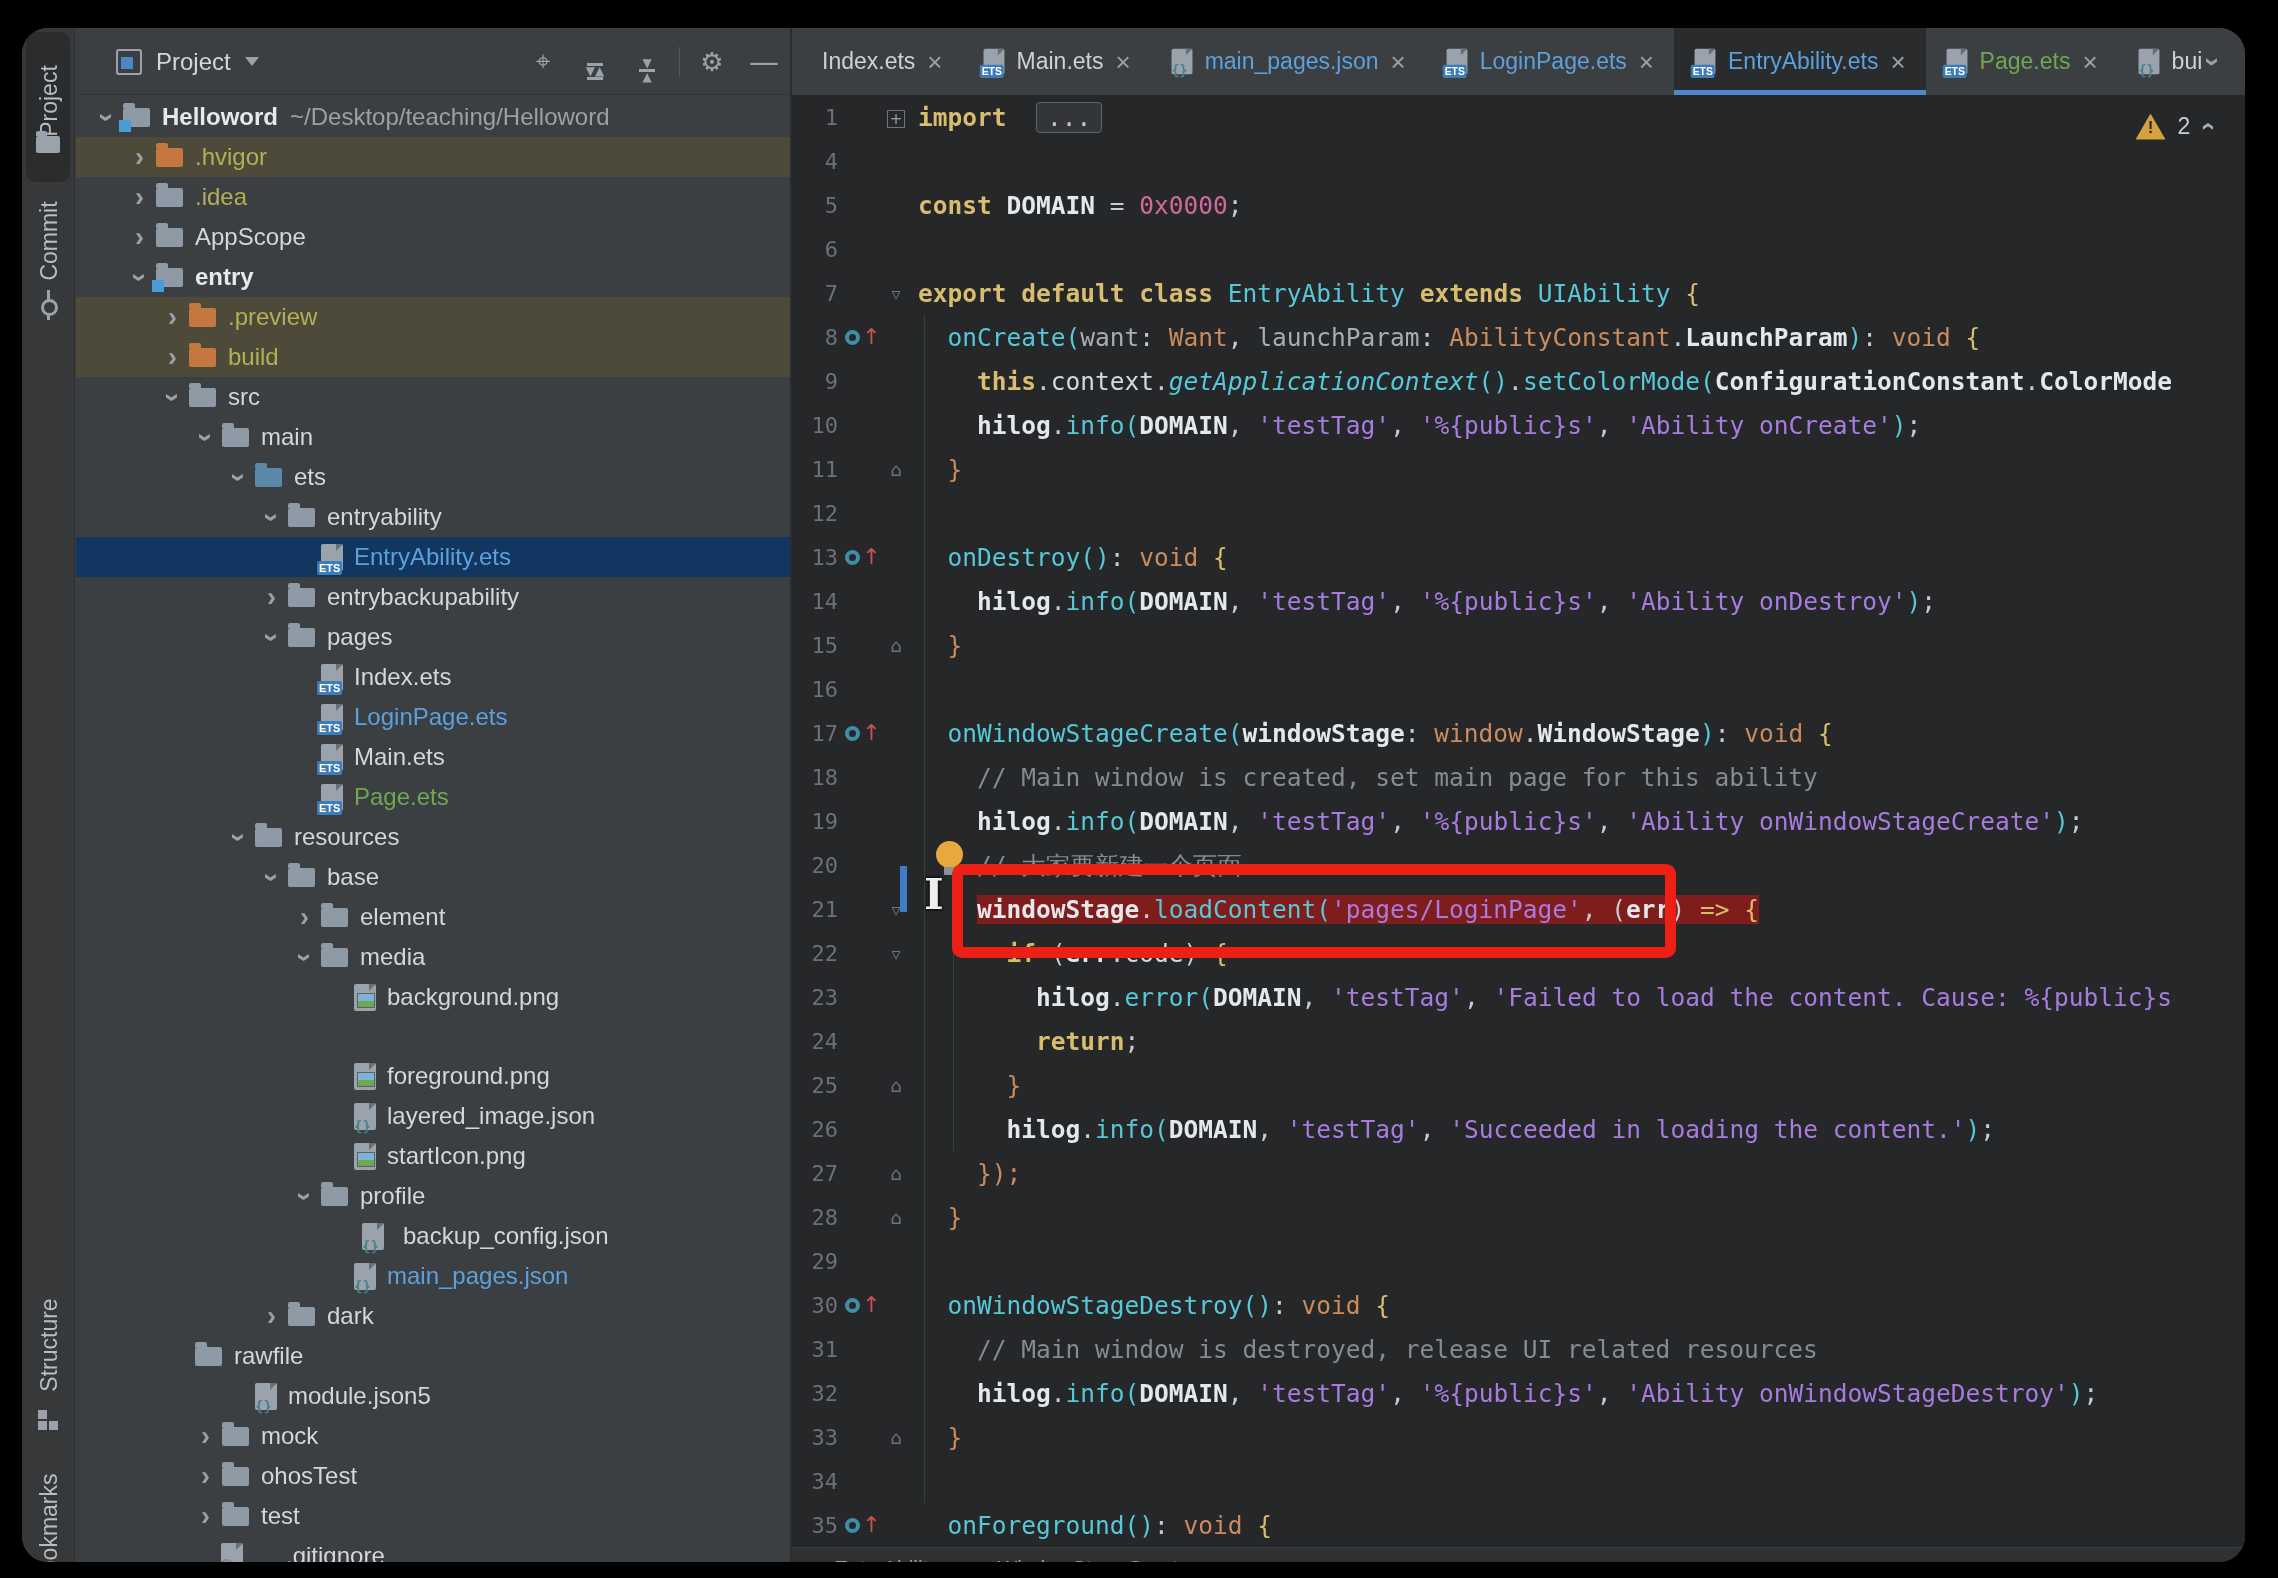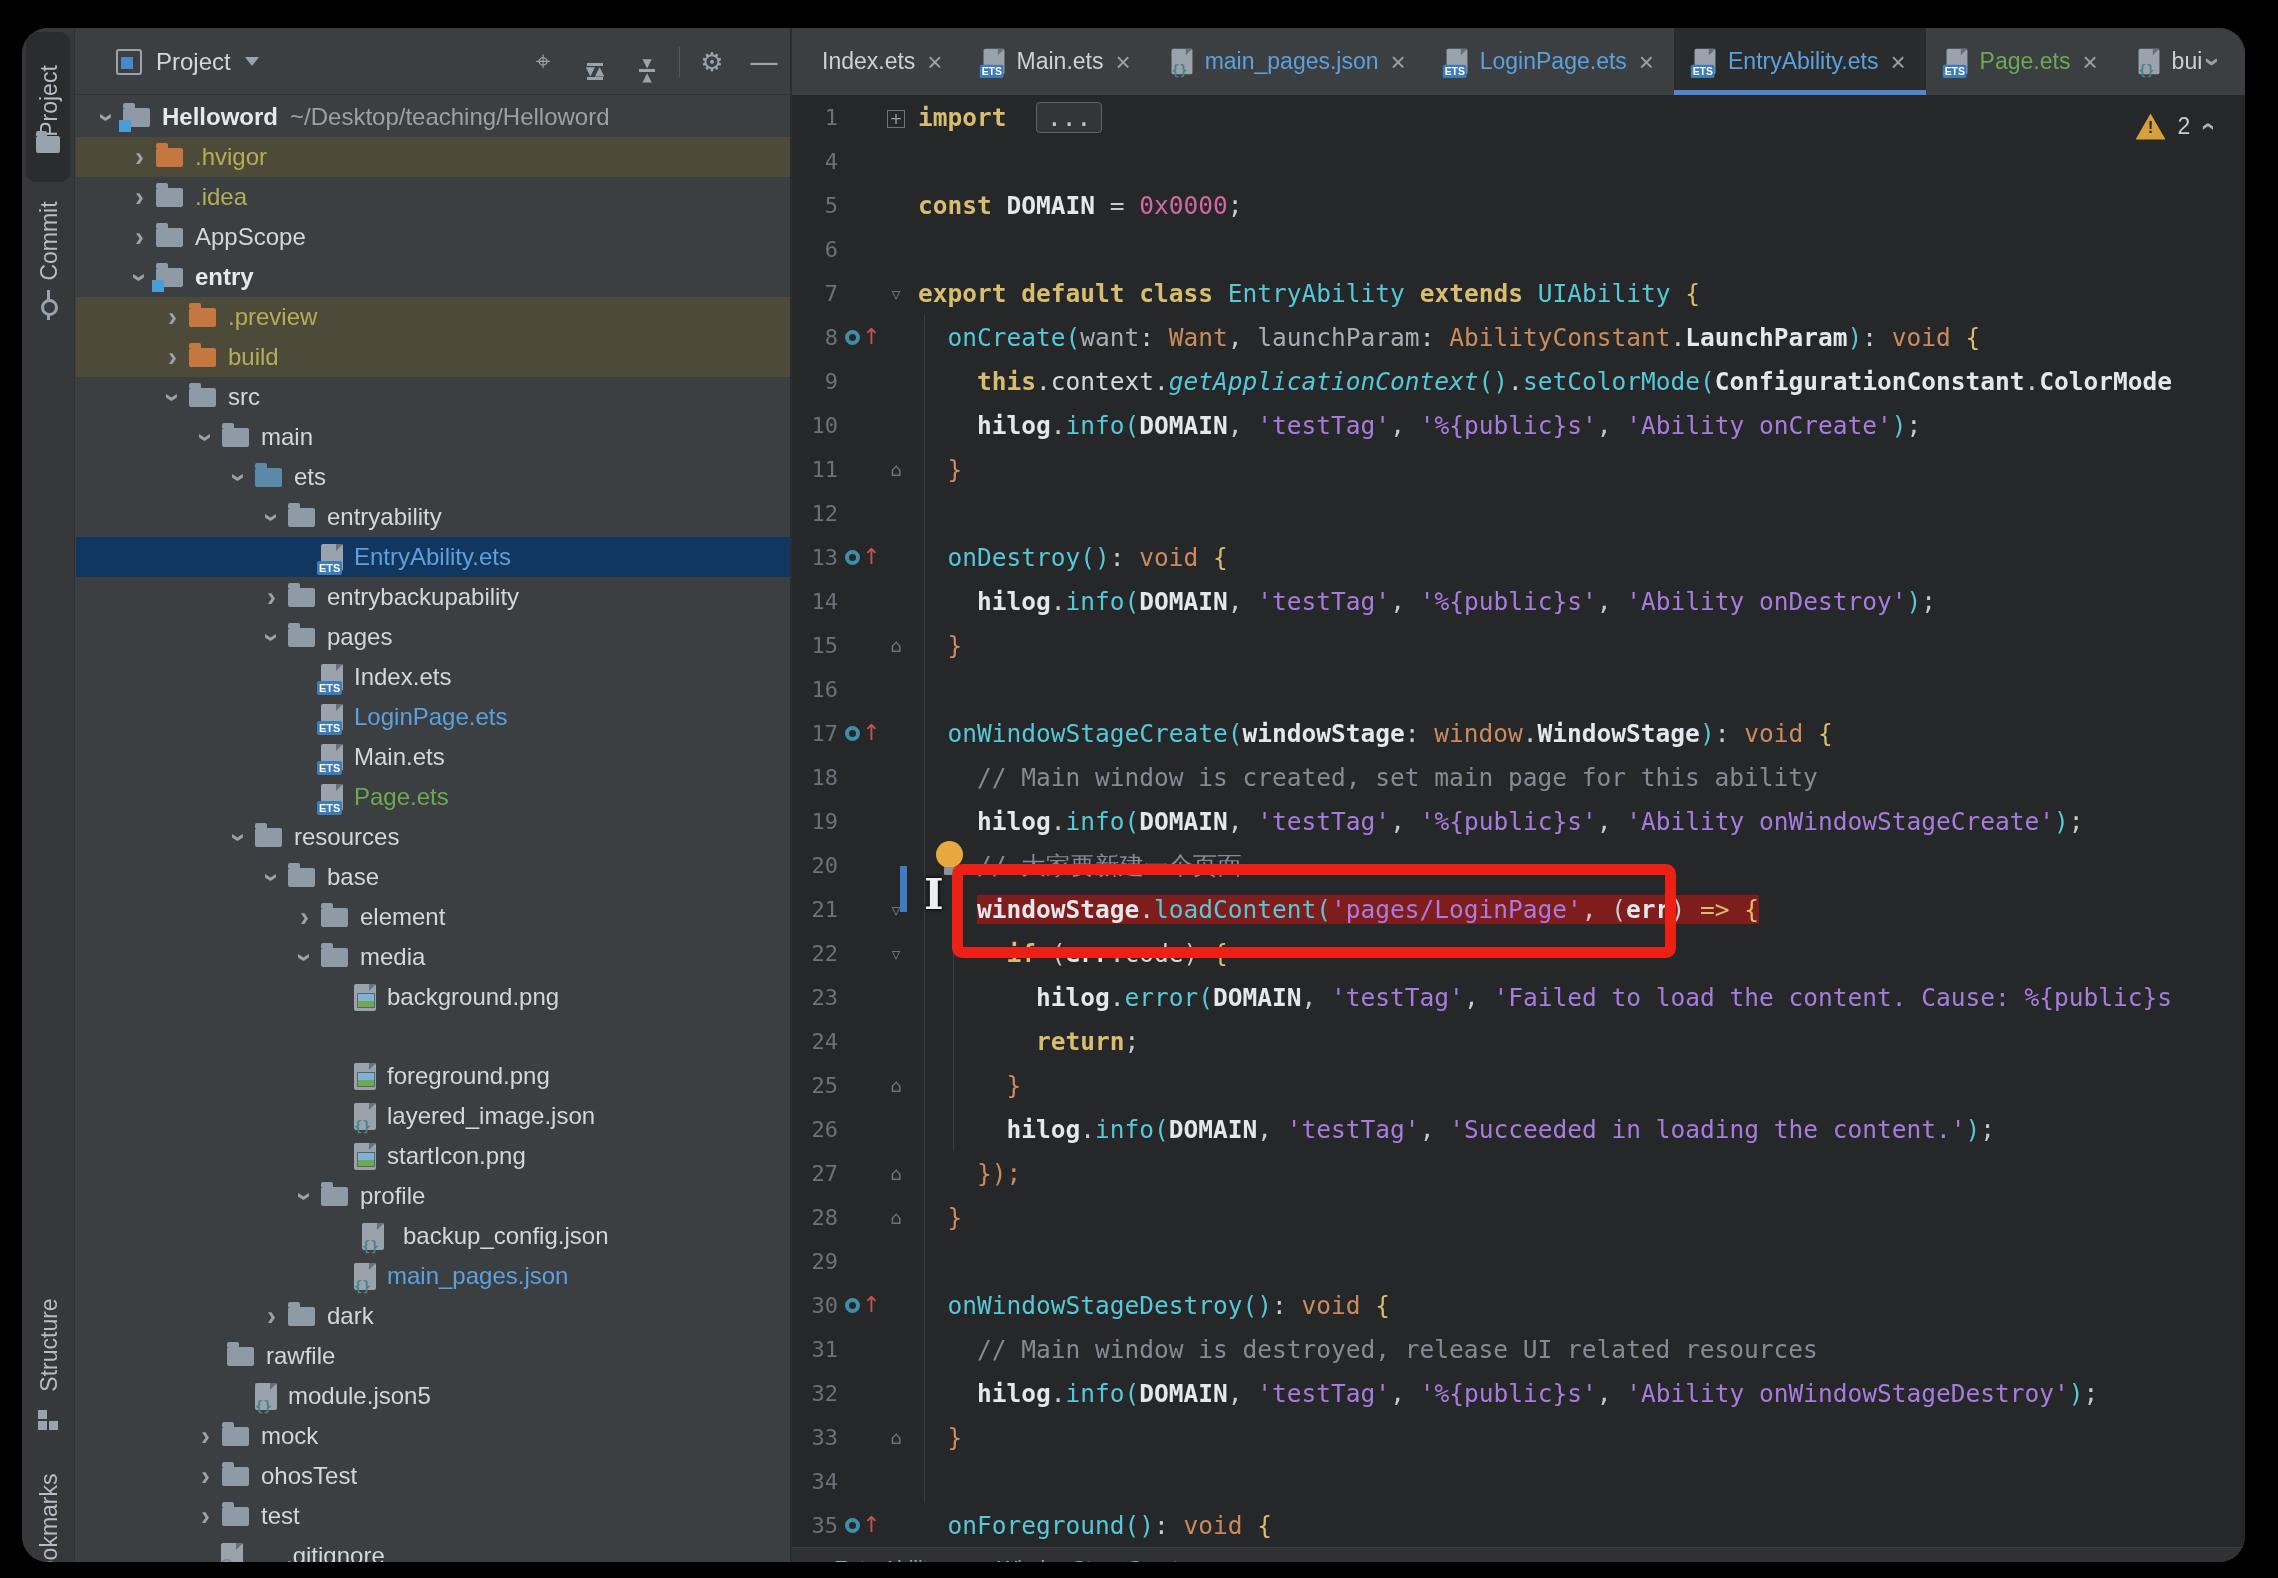--- a/index.html
+++ b/index.html
@@ -309,21 +309,21 @@
         <div class="trow" style="padding-left: 245px;">
           <span class="chev-sp"></span>
           <span class="doc json"></span>
           <span class="t-label blue">main_pages.json</span>
         </div>
         <div class="trow" style="padding-left: 179px;">
           <span class="chev">›</span>
           <span class="fold-ico"></span>
           <span class="t-label">dark</span>
         </div>
-        <div class="trow" style="padding-left: 118px;">
+        <div class="trow" style="padding-left: 86px;">
           <span class="chev-sp"></span>
           <span class="fold-ico"></span>
           <span class="t-label">rawfile</span>
         </div>
         <div class="trow" style="padding-left: 146px;">
           <span class="chev-sp"></span>
           <span class="doc json"></span>
           <span class="t-label">module.json5</span>
         </div>
         <div class="trow" style="padding-left: 113px;">

